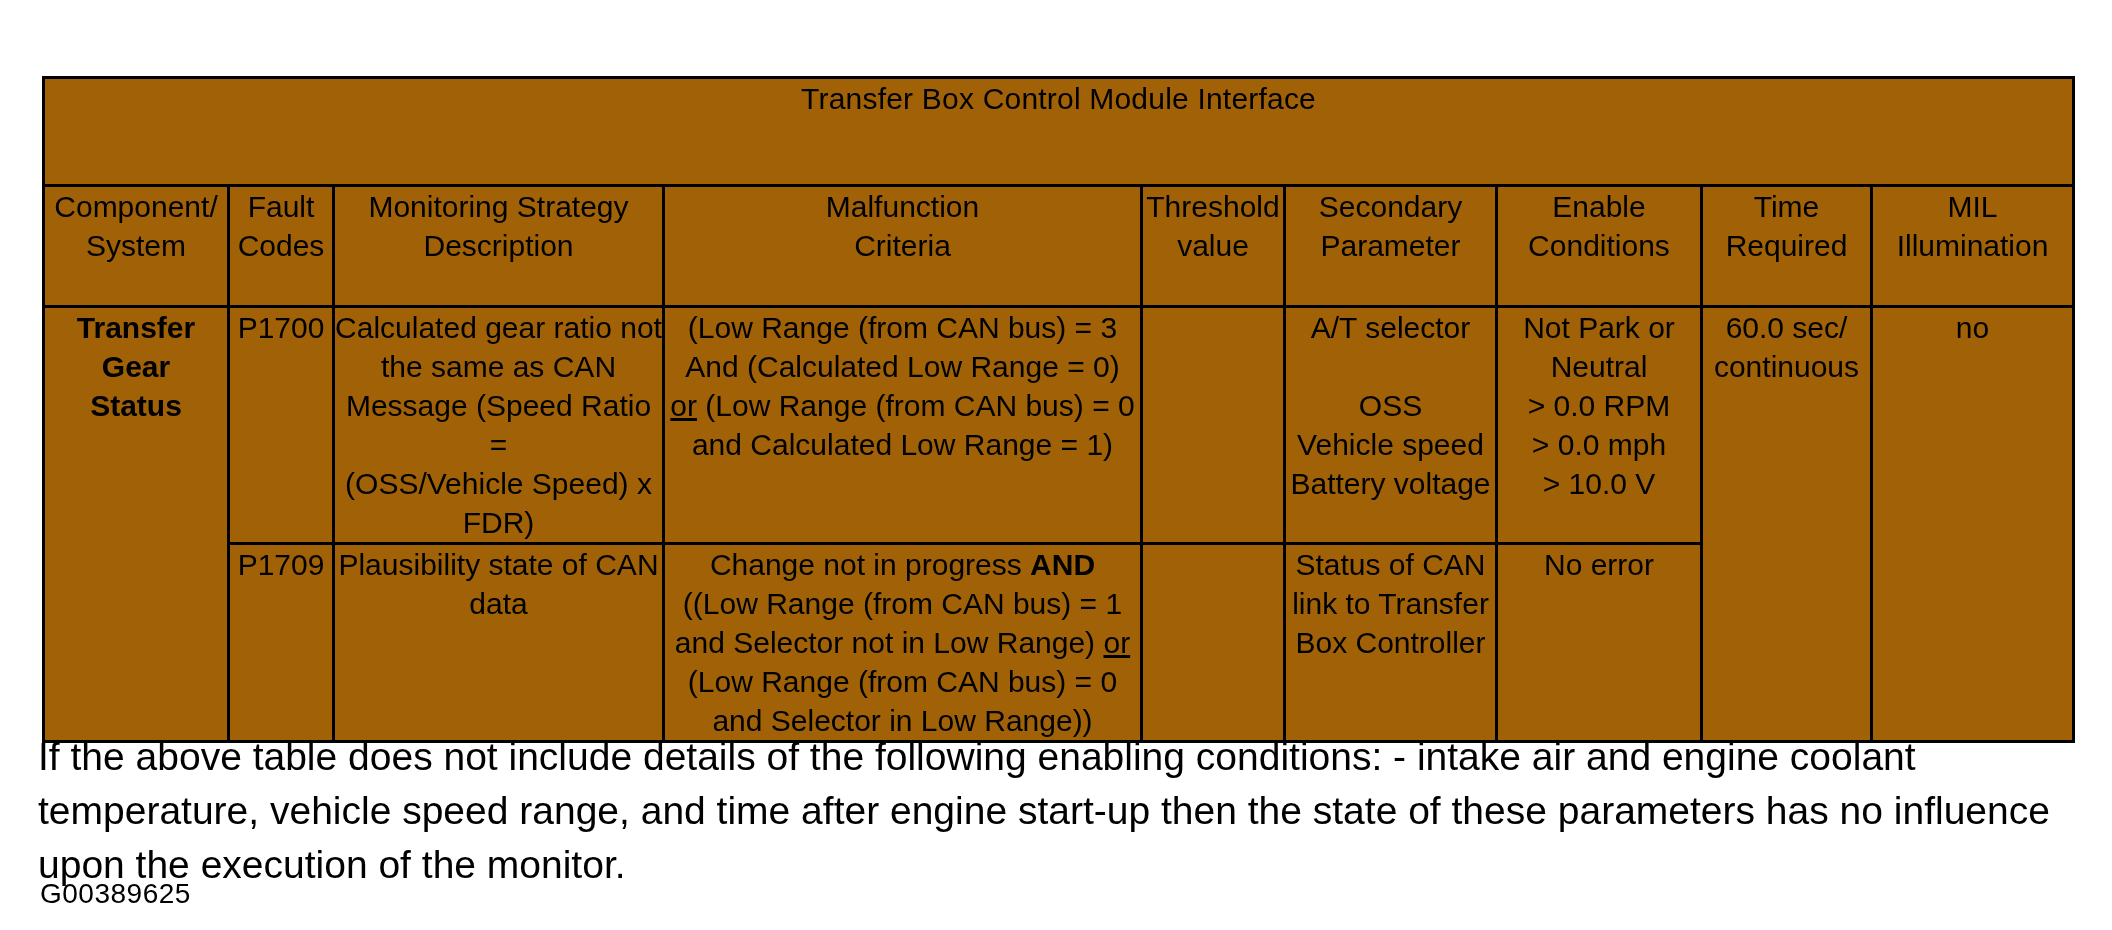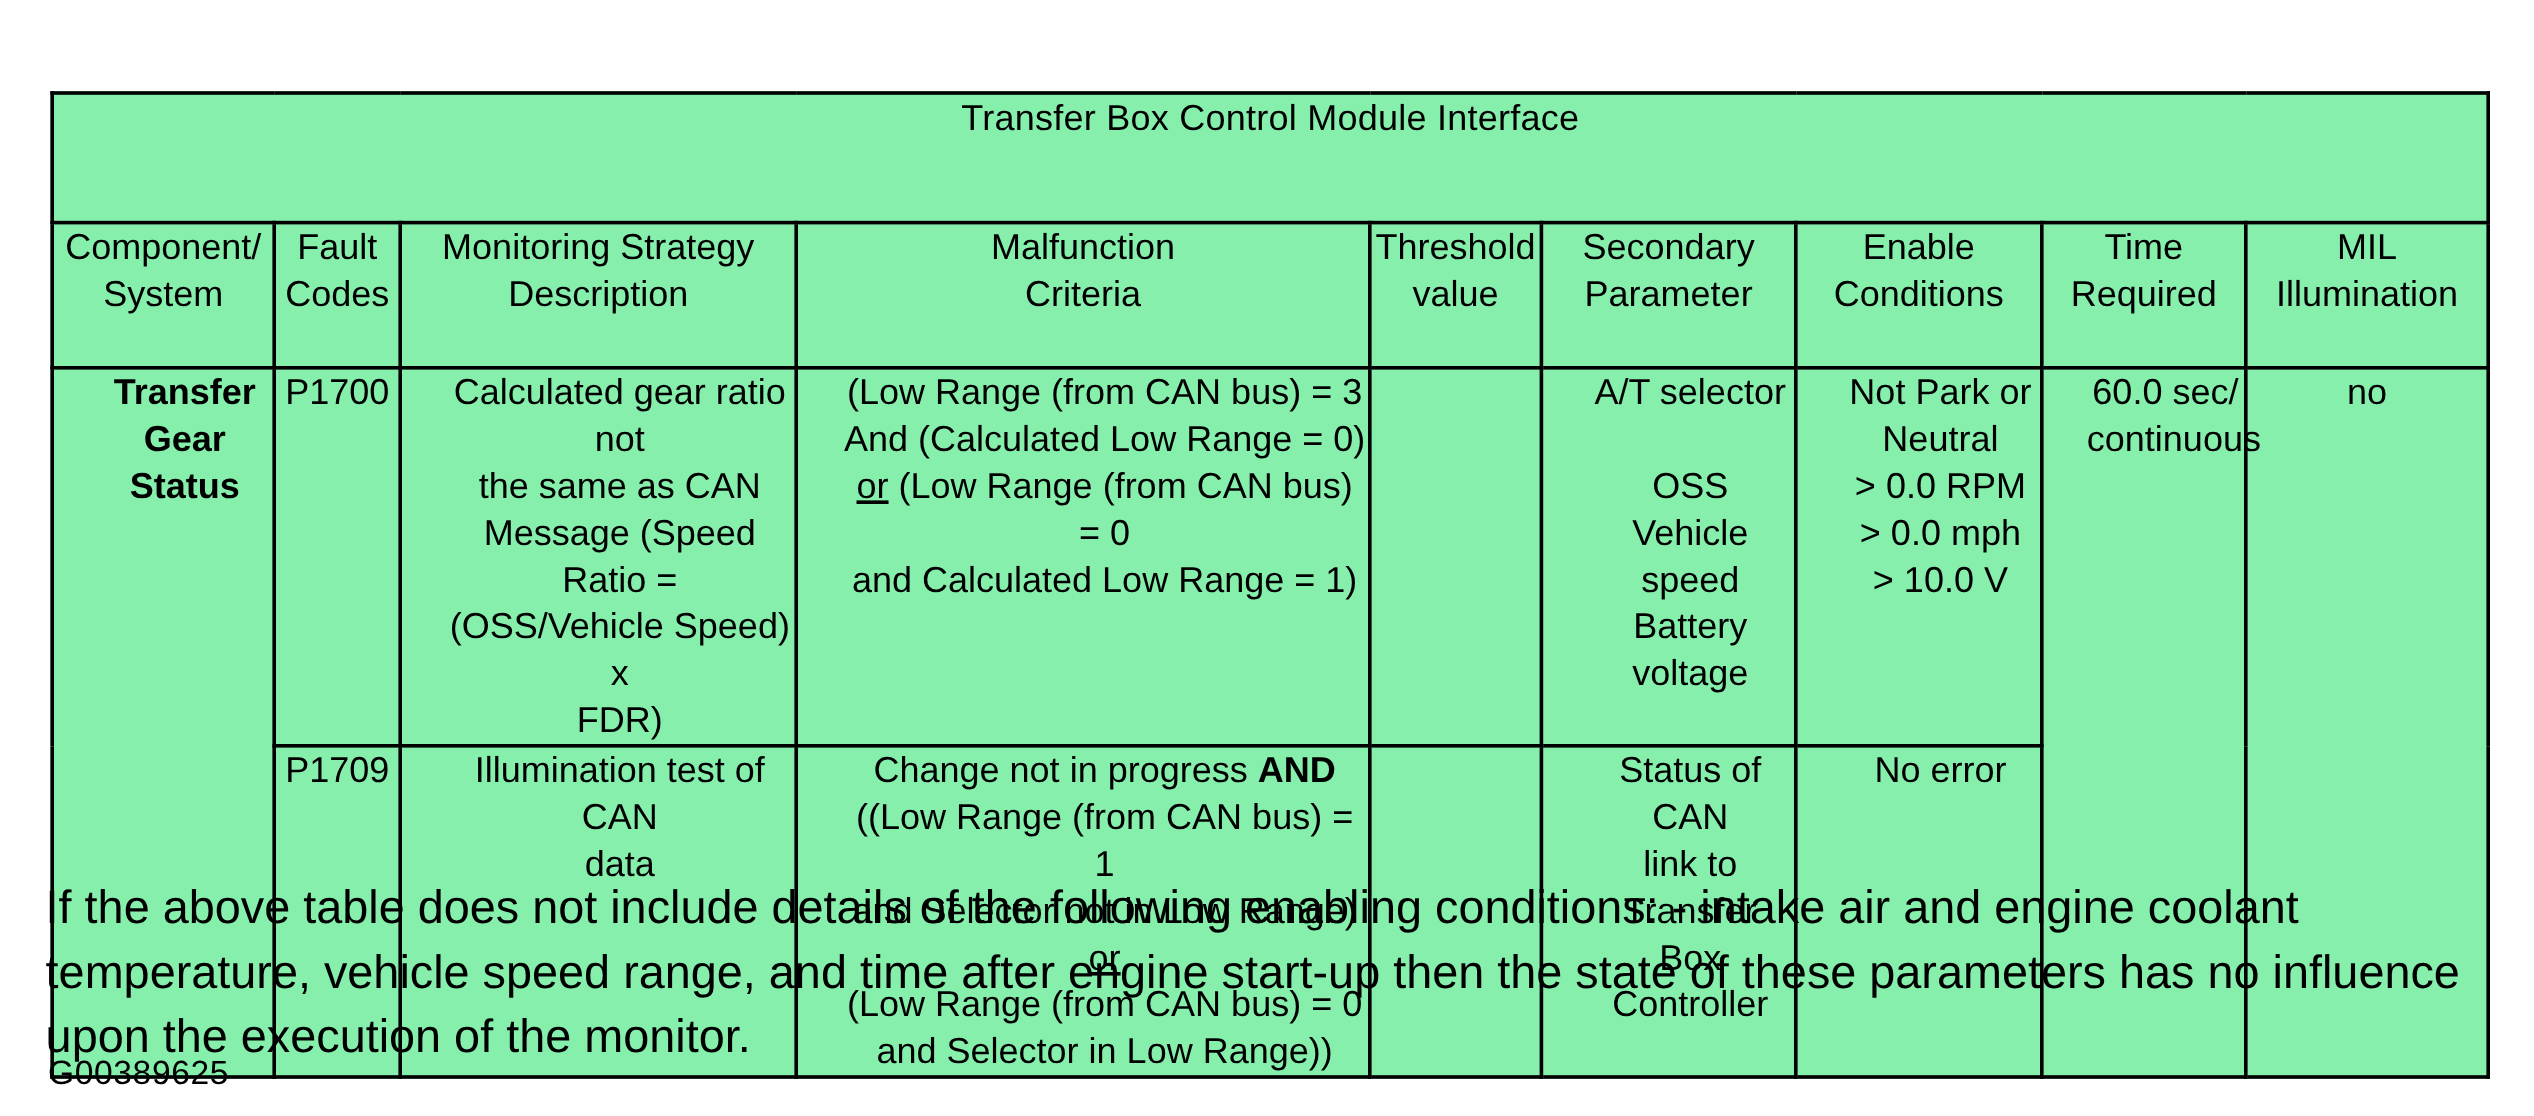--- a/index.html
+++ b/index.html
@@ -28,21 +28,21 @@
     position: absolute;
     left: 42px;
     top: 76px;
     width: 2030px;
   }
 
   table.spec {
     border-collapse: collapse;
     table-layout: fixed;
     width: 2030px;
-    background: #86efac;
+    background: #a16207;
   }
 
   table.spec td {
     border: 3px solid #000;
     padding: 0;
     vertical-align: top;
     text-align: center;
     font-size: 30px;
     line-height: 1.30;
     font-weight: 400;
@@ -66,21 +66,21 @@
     line-height: 1.30;
     padding: 4px 4px;
     white-space: pre-line;
   }
 
   
   td.body {
     padding: 9px 7px 14px 7px;
     vertical-align: top;
   }
-  td.body .ln { display: block; margin-left: 36px; }
+  td.body .ln { display: block; }
   td.body .ln.blank { visibility: hidden; }
 
   td.body.bold-cell { font-weight: bold; }
 
   .u  { text-decoration: underline; }
   .b  { font-weight: normal; }
   .bu { font-weight: bold; }
 
   
   col.c0 { width: 185px; }
@@ -194,21 +194,21 @@
           <td class="body" rowspan="2">
               <span class="ln">60.0 sec/</span>
               <span class="ln">continuous</span>
             </td>
           <td class="body" rowspan="2">no</td>
         </tr>
 
         <tr>
           <td class="body" style="height:195px;">P1709</td>
           <td class="body">
-              <span class="ln">Illumination test of CAN</span>
+              <span class="ln">Plausibility state of CAN</span>
               <span class="ln">data</span>
             </td>
           <td class="body">
               <span class="ln">Change <span class="b">not</span> in progress <span class="bu">AND</span></span>
               <span class="ln">((Low Range (from CAN bus) = 1</span>
               <span class="ln">and Selector not in Low Range) <span class="u">or</span></span>
               <span class="ln">(Low Range (from CAN bus) = 0</span>
               <span class="ln">and Selector in Low Range))</span>
             </td>
           <td class="body"></td>

